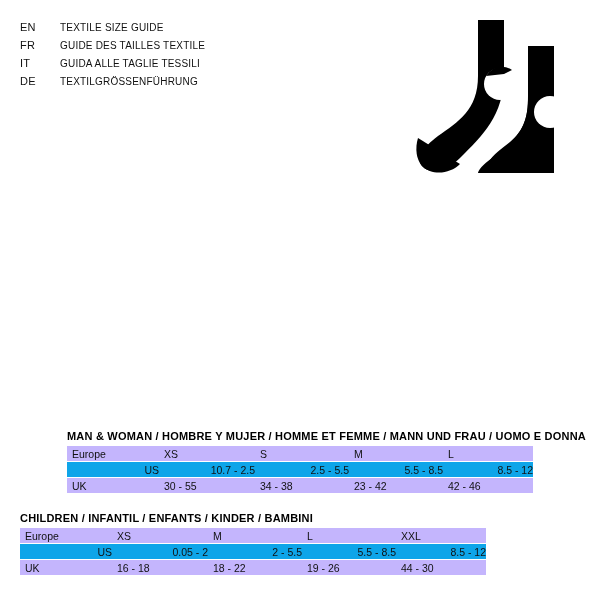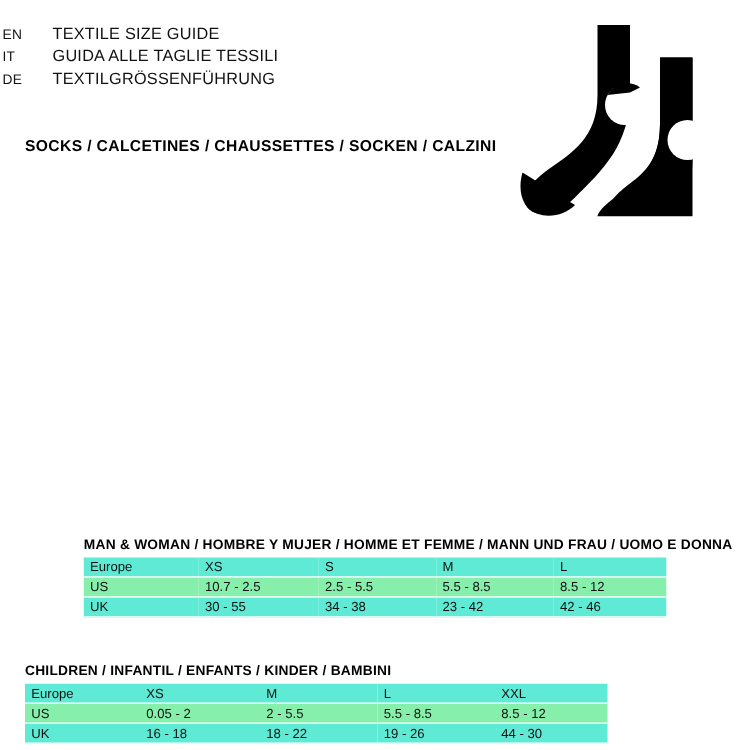--- a/index.html
+++ b/index.html
@@ -20,37 +20,37 @@
     position: relative;
     width: 600px;
     height: 600px;
     box-sizing: border-box;
   }
 
   
   .lang-block {
     position: absolute;
     top: 18px;
-    left: 2px;
+    left: 20px;
     width: 360px;
   }
   .lang-row {
     display: flex;
     align-items: baseline;
     height: 18px;
     line-height: 18px;
   }
   .lang-code {
     width: 40px;
     font-size: 11px;
     letter-spacing: 0.2px;
     color: #111;
   }
   .lang-text {
-    font-size: 13px;
+    font-size: 10px;
     letter-spacing: 0.2px;
     color: #111;
     text-transform: uppercase;
     text-align: right;
   }
 
   .product-line {
     position: absolute;
     top: 110px;
     left: 20px;
@@ -69,21 +69,21 @@
     height: 160px;
   }
 
   
   .table-block {
     position: absolute;
     left: 20px;
     width: 560px;
   }
   .table-block.men { top: 430px; margin-left: 47px; }
-  .table-block.children { top: 512px; margin-top: 19px; }
+  .table-block.children { top: 512px; }
 
   .table-title {
     font-size: 11px;
     font-weight: bold;
     letter-spacing: 0.2px;
     color: #000;
     margin-bottom: 4px;
   }
 
   table.size-table {
@@ -93,54 +93,58 @@
   }
   table.size-table td {
     height: 15px;
     font-size: 10.5px;
     color: #111;
     padding: 0 0 0 5px;
     border-bottom: 1px solid #ffffff;
     vertical-align: middle;
   }
   table.size-table tr.shade td {
-    background: #5eead4;
+    background: #c4b5fd;
   }
   table.size-table tr.plain td {
-    background: #86efac;
+    background: #0ea5e9;
+    text-align: right;
   }
   table.size-table col.c0 { width: 92px; }
   table.size-table col.c1 { width: 96px; }
   table.size-table col.c2 { width: 94px; }
   table.size-table col.c3 { width: 94px; }
   table.size-table col.c4 { width: 90px; }
 
   .row-label { }
 </style>
 </head>
 <body>
 
 <div class="page">
 
   <div class="lang-block">
     <div class="lang-row">
       <span class="lang-code">EN</span>
       <span class="lang-text">TEXTILE SIZE GUIDE</span>
     </div>
     <div class="lang-row">
+      <span class="lang-code">FR</span>
+      <span class="lang-text">GUIDE DES TAILLES TEXTILE</span>
+    </div>
+    <div class="lang-row">
       <span class="lang-code">IT</span>
       <span class="lang-text">GUIDA ALLE TAGLIE TESSILI</span>
     </div>
     <div class="lang-row">
       <span class="lang-code">DE</span>
       <span class="lang-text">TEXTILGRÖSSENFÜHRUNG</span>
     </div>
   </div>
 
-  <div class="product-line">SOCKS / CALCETINES / CHAUSSETTES / SOCKEN / CALZINI</div>
 
   <div class="sock-art">
     <svg width="175" height="160" viewBox="0 0 175 160" xmlns="http://www.w3.org/2000/svg">
 
       <g>
         <path d="M78,2 L78,58 C78,92 58,104 38,118 C22,130 16,140 22,148 C30,158 48,152 60,140 C82,118 104,98 104,56 L104,2 Z" fill="#000000"></path>
         <path d="M18,120 L60,146 C50,156 32,158 22,148 C16,141 15,130 18,120 Z" fill="#000000"></path>
         <circle cx="100" cy="66" r="16" fill="#ffffff"></circle>
         <path d="M86,58 C92,48 104,46 112,52 L104,56 Z" fill="#000000"></path>
       </g>

